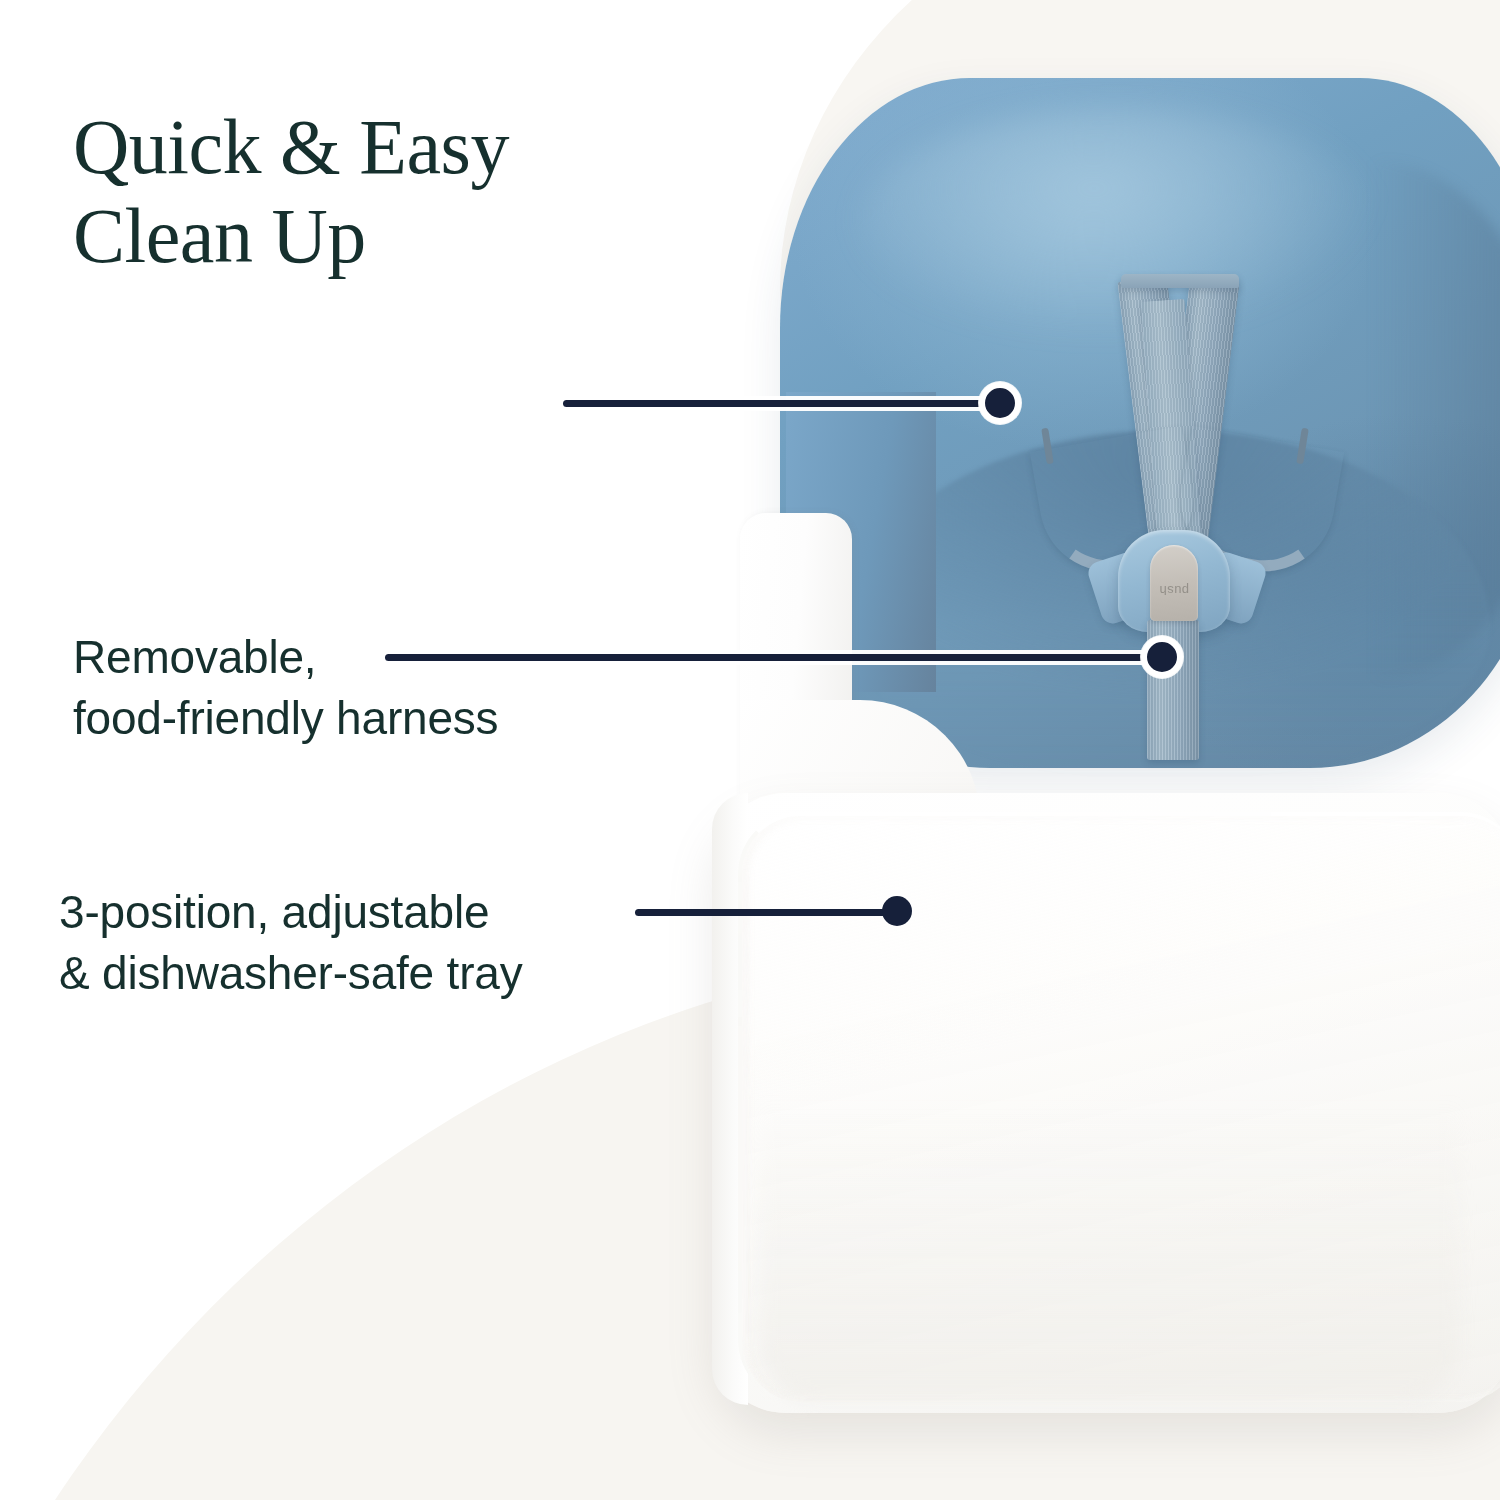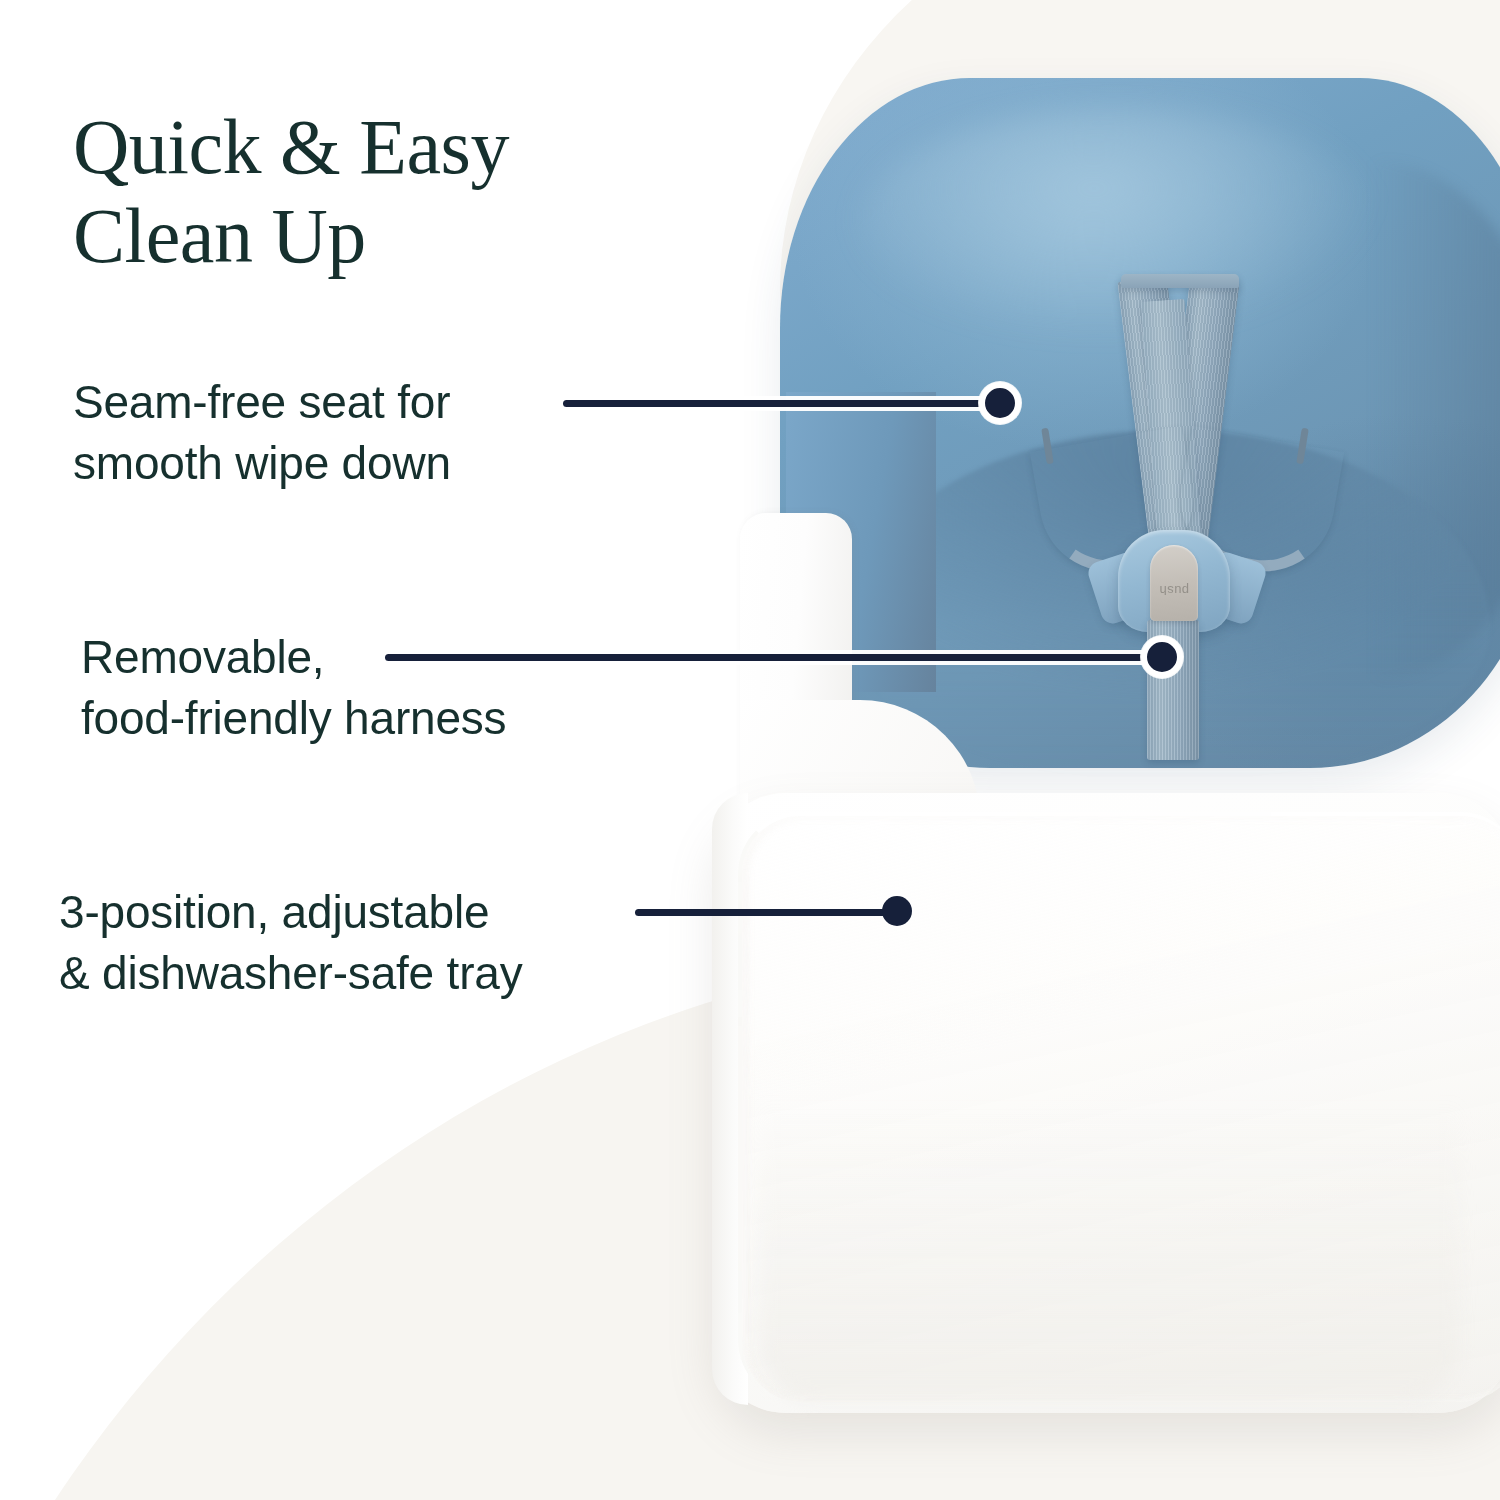--- a/index.html
+++ b/index.html
@@ -58,21 +58,21 @@
   
   .callout-text {
     position: absolute;
     font-size: 46px;
     line-height: 1.32;
     color: #16302e;
     letter-spacing: -0.2px;
     white-space: pre-line;
   }
   .ct-1 { left: 73px; top: 372px; width: 560px; }
-  .ct-2 { left: 73px; top: 627px; width: 600px; margin-left: 8px; }
+  .ct-2 { left: 73px; top: 627px; width: 600px; }
   .ct-3 { left: 59px; top: 882px; width: 640px; }
 
   
   .leader {
     position: absolute;
     height: 7px;
     background: #16203a;
     border-radius: 4px;
   }
   .leader.halo {
@@ -359,22 +359,20 @@
     <div class="post-left-curve"></div>
     <div class="tray"></div>
     <div class="tray-left-rail"></div>
     <div class="tray-lip"></div>
     <div class="tray-shade"></div>
   </div>
 
   <div class="headline">Quick &amp; Easy
 Clean Up</div>
 
-  <div class="callout-text ct-1">Seam-free seat for
-smooth wipe down</div>
   <div class="callout-text ct-2">Removable,
 food-friendly harness</div>
   <div class="callout-text ct-3">3-position, adjustable
 &amp; dishwasher-safe tray</div>
 
   <div class="leader halo l-1"></div>
   <div class="leader halo l-2"></div>
   <div class="leader l-3"></div>
 
   <div class="dot ringed d-1"></div>

